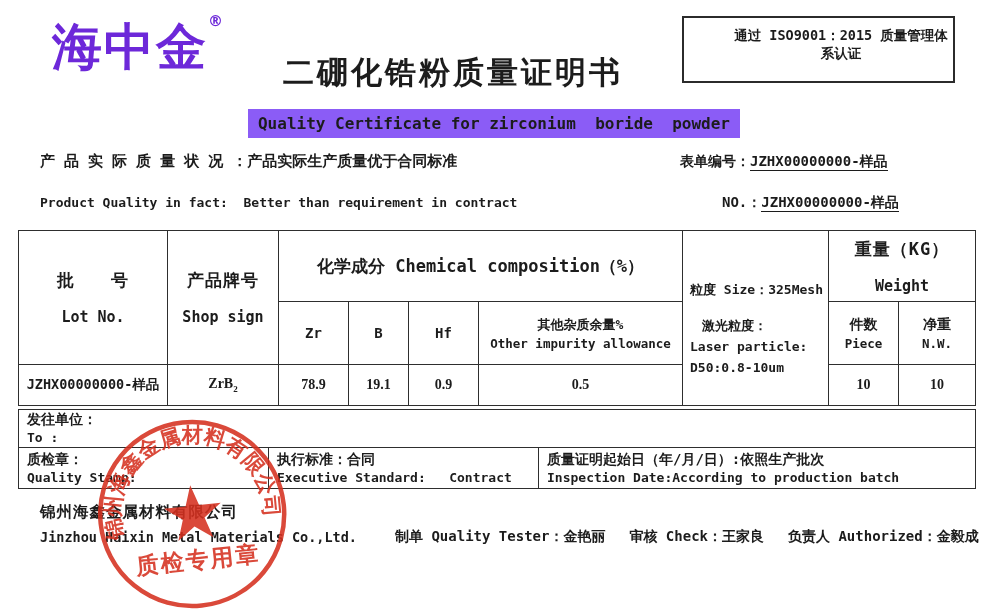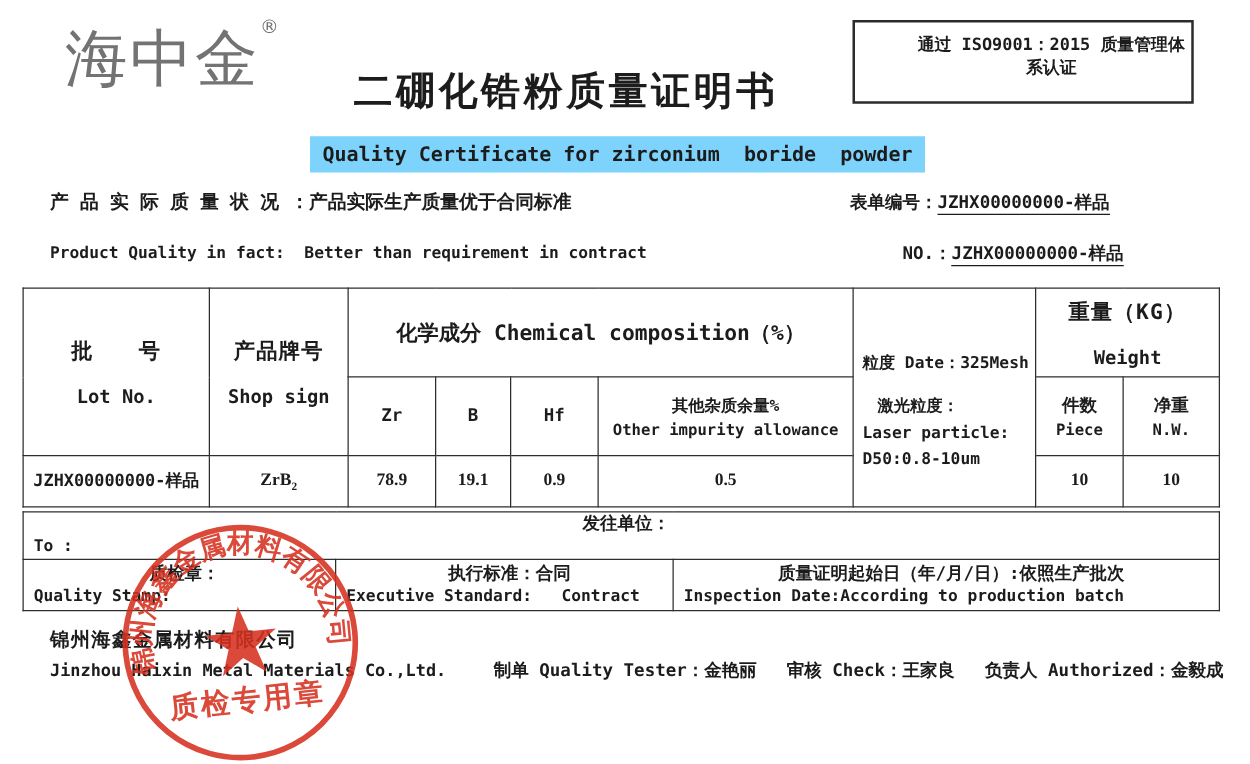--- a/index.html
+++ b/index.html
@@ -6,29 +6,29 @@
   body{
     width:1000px;height:611px;background:#ffffff;position:relative;
     font-family:"DejaVu Sans Mono","DejaVu Sans",sans-serif;
     color:#1c1c1c;overflow:hidden;
   }
   .abs{position:absolute;}
   .pre{white-space:pre;}
 
   
   .logo{left:52px;top:12px;font-family:"DejaVu Serif","Liberation Serif",serif;
-        font-size:50px;font-weight:400;letter-spacing:2px;color:#737373;}
+        font-size:50px;font-weight:700;letter-spacing:2px;color:#6d28d9;}
   .logo sup{font-size:15px;vertical-align:38px;font-family:"DejaVu Sans",sans-serif;}
   .title-cn{left:268px;top:52px;width:370px;text-align:center;
             font-size:31px;font-weight:bold;letter-spacing:3px;}
   .iso-box{left:682px;top:16px;width:269px;height:63px;border:2px solid #2b2b2b;
            text-align:center;}
   .iso-box .l1{font-size:13.5px;font-weight:bold;margin-top:9px;padding-left:45px;}
   .iso-box .l2{font-size:13px;font-weight:bold;margin-top:5px;white-space:pre;}
-  .title-en{left:248px;top:109px;width:492px;background:#7dd3fc;text-align:center;
+  .title-en{left:248px;top:109px;width:492px;background:#8b5cf6;text-align:center;
             font-size:16px;font-weight:bold;padding:5px 0;white-space:pre;}
 
   
   .q-cn{left:40px;top:152px;font-size:15px;font-weight:bold;white-space:pre;}
   .q-en{left:40px;top:195px;font-size:13px;font-weight:bold;white-space:pre;}
   .form-no{left:680px;top:153px;font-size:14px;font-weight:bold;}
   .no-line{left:722px;top:194px;font-size:14px;font-weight:bold;}
   .uline{border-bottom:1.5px solid #1c1c1c;padding-bottom:1px;}
 
   
@@ -45,21 +45,21 @@
   .cell-2l .cn{font-size:13px;} .cell-2l .en{font-size:12.5px;margin-top:2px;}
   .sub-hd{font-size:14px;}
   .particle{ text-align:left;vertical-align:top;padding-left:7px;font-size:13px;}
   .particle .p1{margin-top:50px;}
   .particle .p2{margin-top:16px;line-height:21px;margin-left:12px;}
   .particle .p3{line-height:21px;} .particle .p4{line-height:21px;}
   .data-c{font-size:14px;font-family:Liberation Serif, serif;}
   .lot-data{font-size:13.5px;}
   sub{font-size:9px;}
   .left-cell{text-align:left;padding-left:8px;}
-  .left-cell .cn{font-size:14px;line-height:19px;text-align:center;}
+  .left-cell .cn{font-size:14px;line-height:19px;}
   .left-cell .en{font-size:13px;line-height:18px;}
 
   
   .comp-cn{left:40px;top:502px;font-size:15.5px;font-weight:bold;letter-spacing:1px;}
   .comp-en{left:40px;top:529px;font-size:13.5px;font-weight:bold;white-space:pre;}
   .sign-row{left:395px;top:528px;font-size:14px;font-weight:bold;display:flex;gap:24px;white-space:pre;}
 
   
   .seal{left:86px;top:412px;width:214px;height:200px;opacity:0.88;
         transform:rotate(-6deg);z-index:5;}
@@ -107,21 +107,21 @@
       <td rowspan="2">
         <div class="cn17 pre">批　　号</div>
         <div class="en15">Lot No.</div>
       </td>
       <td rowspan="2">
         <div class="cn17">产品牌号</div>
         <div class="en15">Shop sign</div>
       </td>
       <td colspan="4" class="chem-hd">化学成分 Chemical composition（%）</td>
       <td rowspan="3" class="particle">
-        <div class="p1">粒度 Date：325Mesh</div>
+        <div class="p1">粒度 Size：325Mesh</div>
         <div class="p2">激光粒度：</div>
         <div class="p3">Laser particle:</div>
         <div class="p4">D50:0.8-10um</div>
       </td>
       <td colspan="2">
         <div class="cn17">重量（KG）</div>
         <div class="en15">Weight</div>
       </td>
     </tr>
     <tr class="r2">

